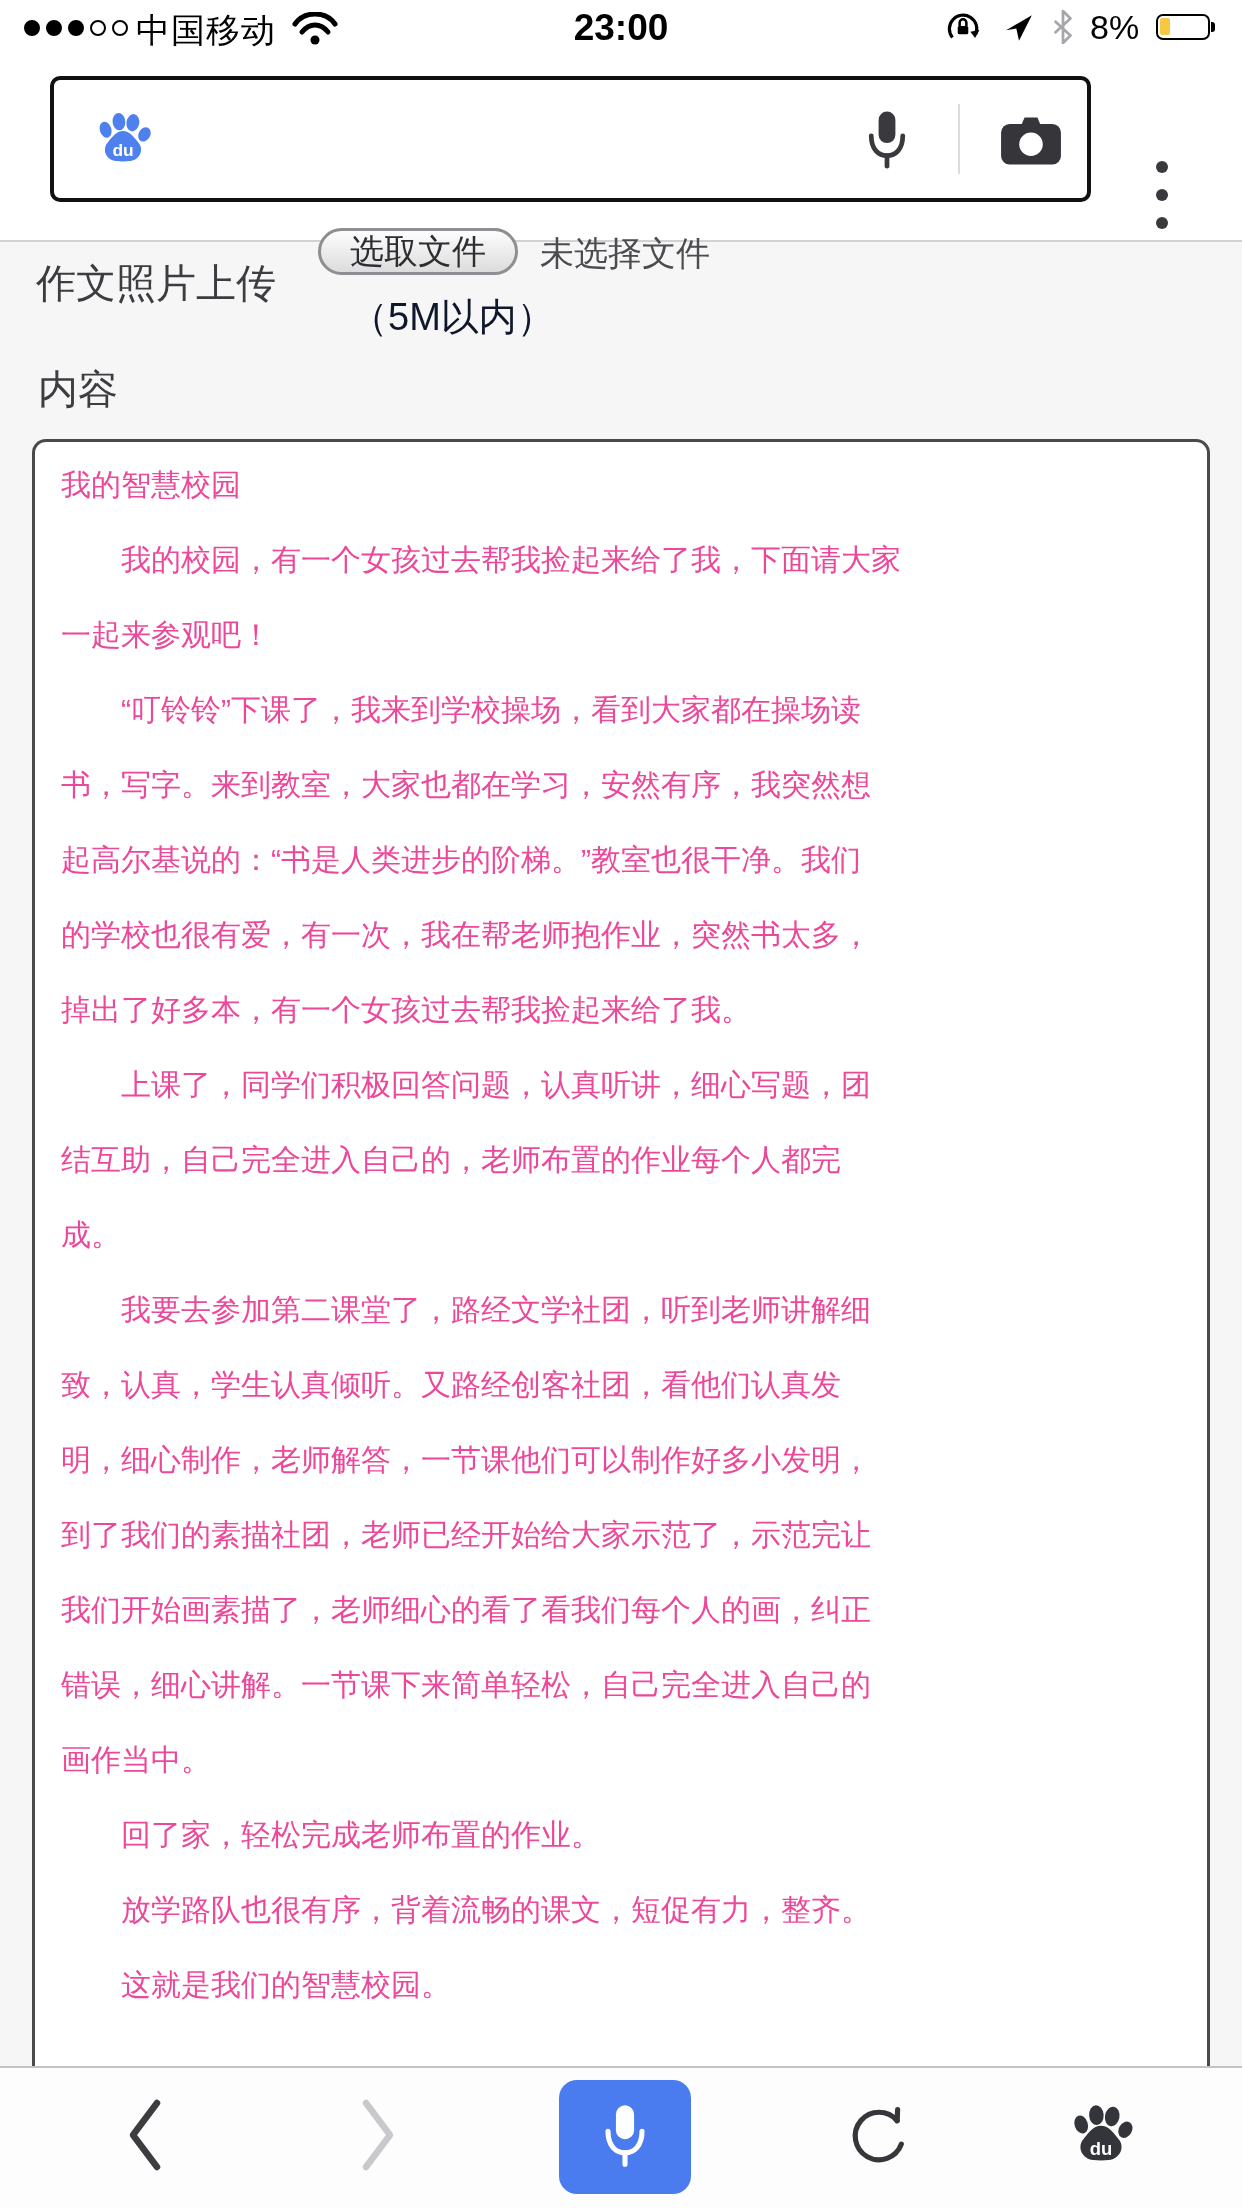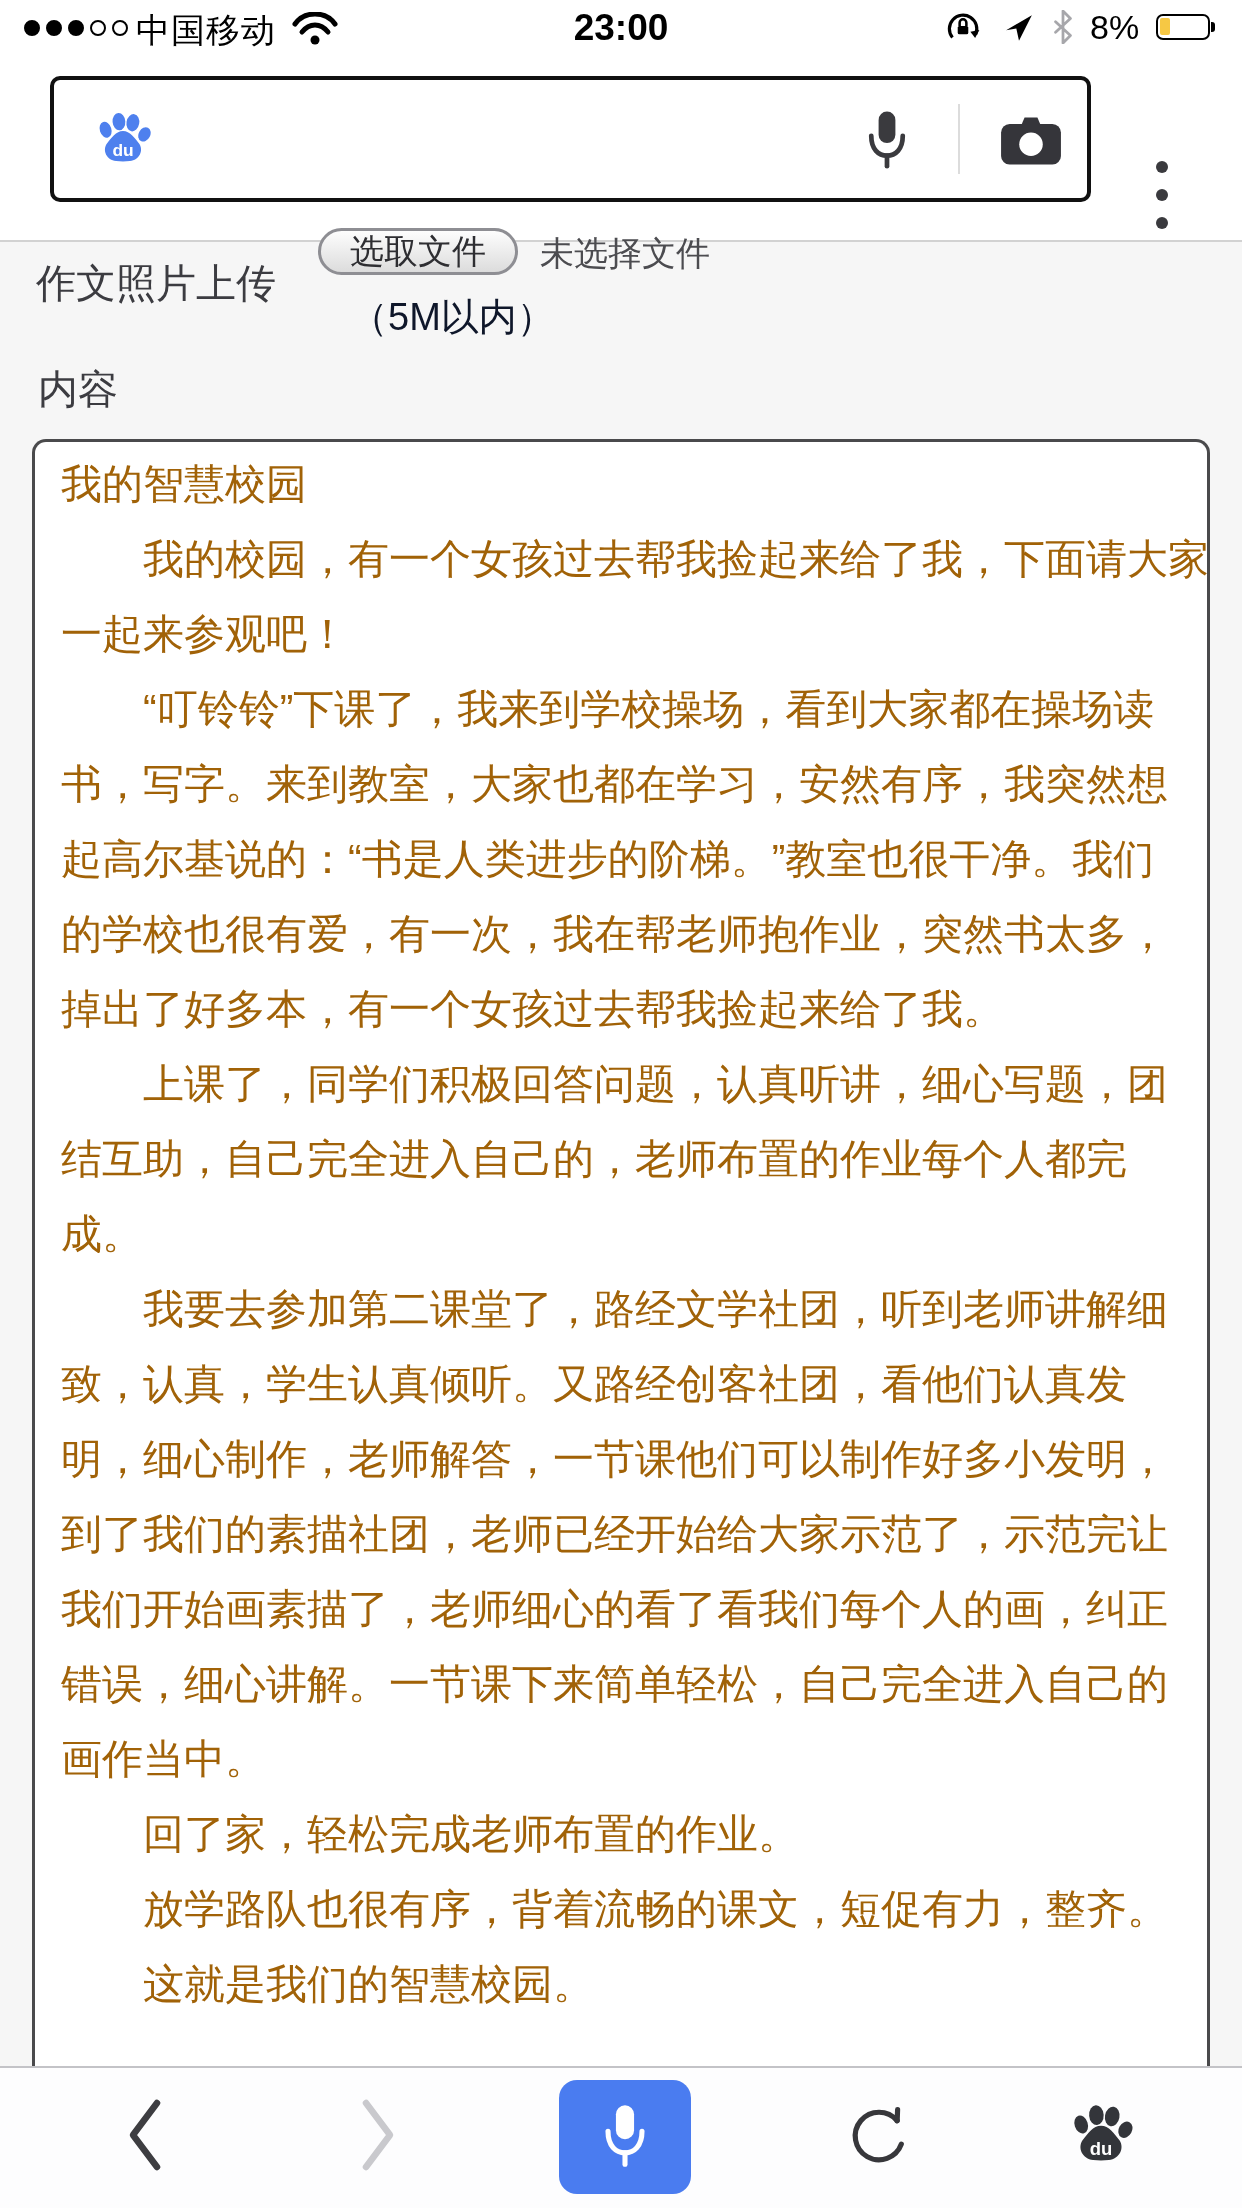--- a/index.html
+++ b/index.html
@@ -37,21 +37,21 @@
   .upload-label{position:absolute;left:36px;top:14px;font-size:40px;color:#3c3c41;}
   .choose-btn{position:absolute;left:318px;top:-14px;width:200px;height:47px;border:3px solid #8e8e93;border-radius:26px;
               background:linear-gradient(#fdfdfd,#dcdcdc);font-size:34px;color:#2e2e32;
               font-family:Liberation Serif, serif;display:flex;align-items:center;justify-content:center;box-sizing:border-box;}
   .no-file{position:absolute;left:540px;top:-11px;font-size:34px;color:#4c4c50;}
   .size-hint{position:absolute;left:350px;top:50px;font-size:38px;color:#0f172a;}
   .content-label{position:absolute;left:38px;top:120px;font-size:40px;color:#3c3c41;}
   .essay-box{position:absolute;left:32px;top:197px;width:1178px;height:1627px;background:#fff;
              border:3px solid #4a4a4c;border-bottom:none;border-radius:14px 14px 0 0;box-sizing:border-box;
              padding:5px 0 0 26px;overflow:hidden;}
-  .essay-line{height:75px;line-height:75px;font-size:41px;color:#a16207;white-space:pre;}
+  .essay-line{height:75px;line-height:75px;font-size:30px;color:#ec4899;white-space:pre;}
 
   
   #toolbar{position:absolute;left:0;top:2066px;width:1242px;height:142px;background:#fdfdfe;border-top:2px solid #c3c3c7;box-sizing:border-box;}
   .tb-btn{position:absolute;background:none;border:none;padding:0;margin:0;cursor:pointer;}
   .tb-back{left:127px;top:30px;}
   .tb-fwd{left:360px;top:30px;}
   .mic-btn{left:559px;top:12px;width:132px;height:114px;border-radius:18px;background:#4a7cf0;
            display:flex;align-items:center;justify-content:center;}
   .tb-refresh{left:848px;top:36px;}
   .tb-paw{left:1068px;top:34px;}

